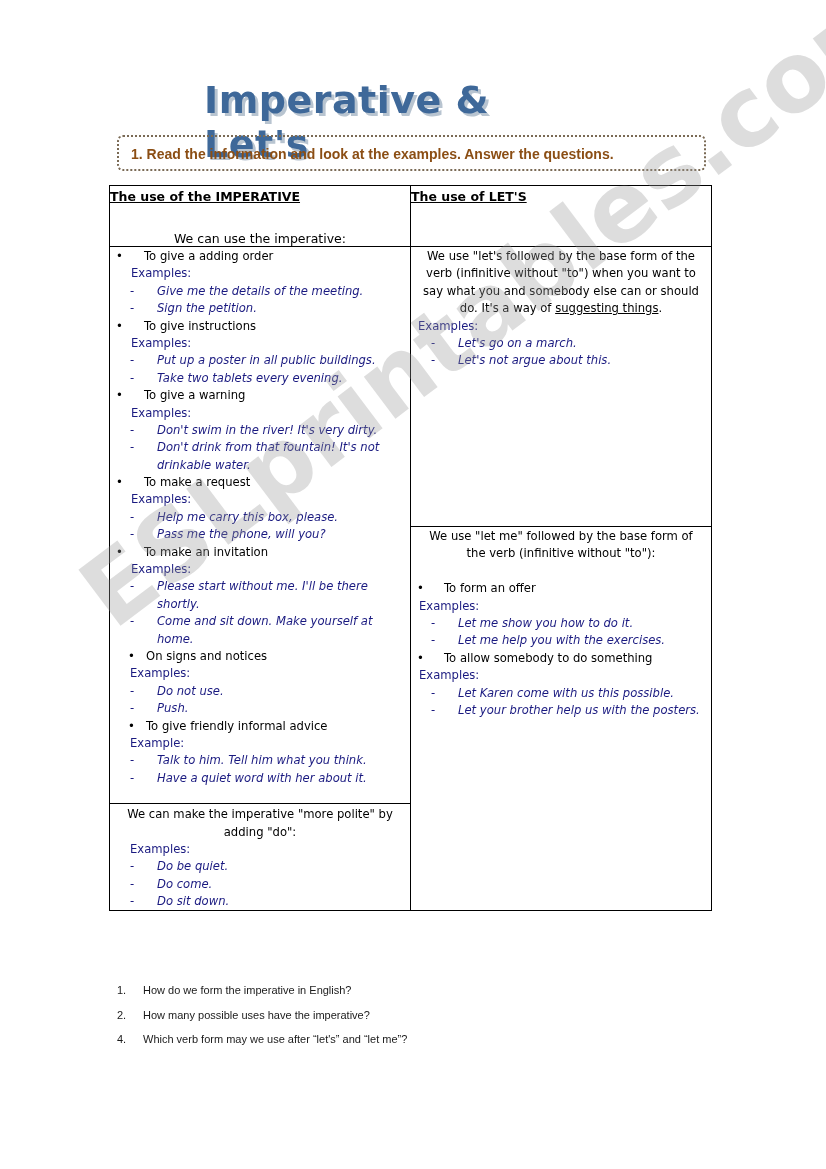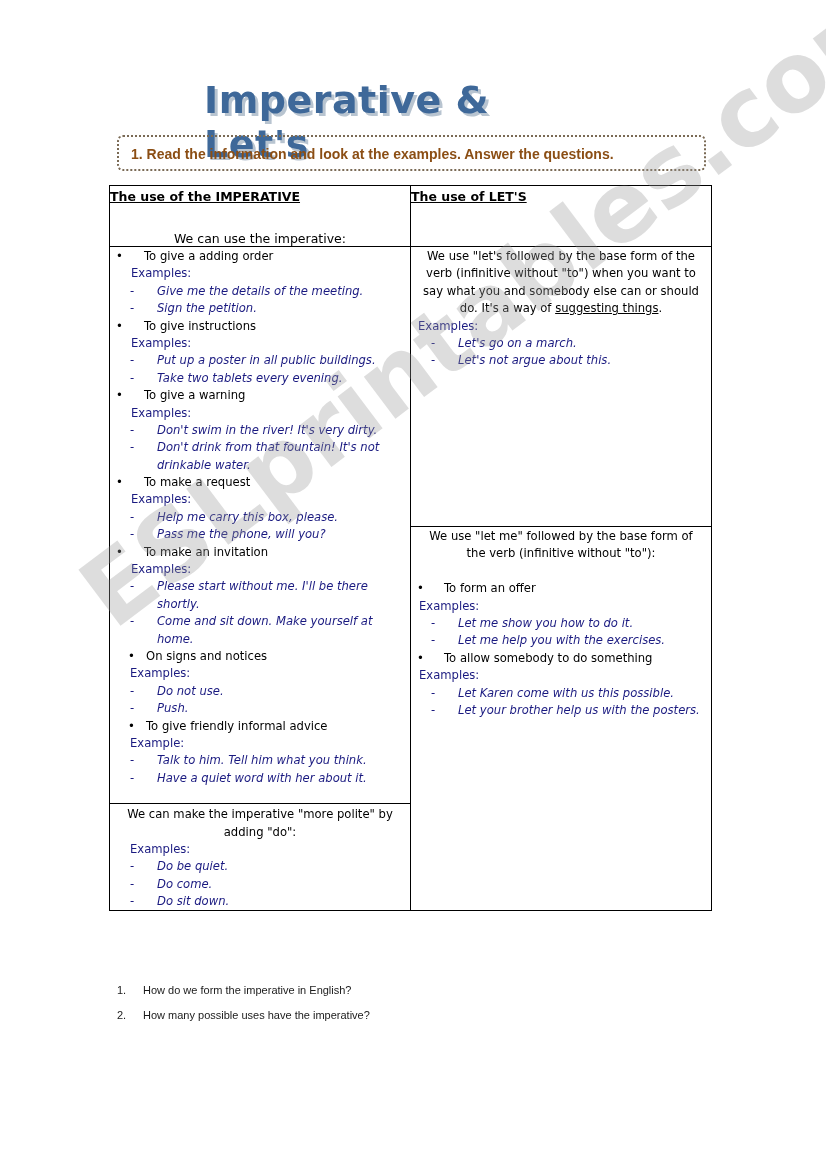--- a/index.html
+++ b/index.html
@@ -170,16 +170,17 @@
         <div class="line ex-line"><span class="dash">-</span><span>Do come.</span></div>
         <div class="line ex-line"><span class="dash">-</span><span>Do sit down.</span></div>
       </td>
     </tr>
   </tbody>
     </table>
 
   <div class="questions">
     <div class="q"><span class="num">1.</span><span>How do we form the imperative in English?</span></div>
     <div class="q"><span class="num">2.</span><span>How many possible uses have the imperative?</span></div>
+    <div class="q"><span class="num">4.</span><span>Which verb form may we use after “let's” and “let me”?</span></div>
   </div>
 
   <div class="watermark">ESLprintables.com</div>
 </div>
 
 </body></html>

